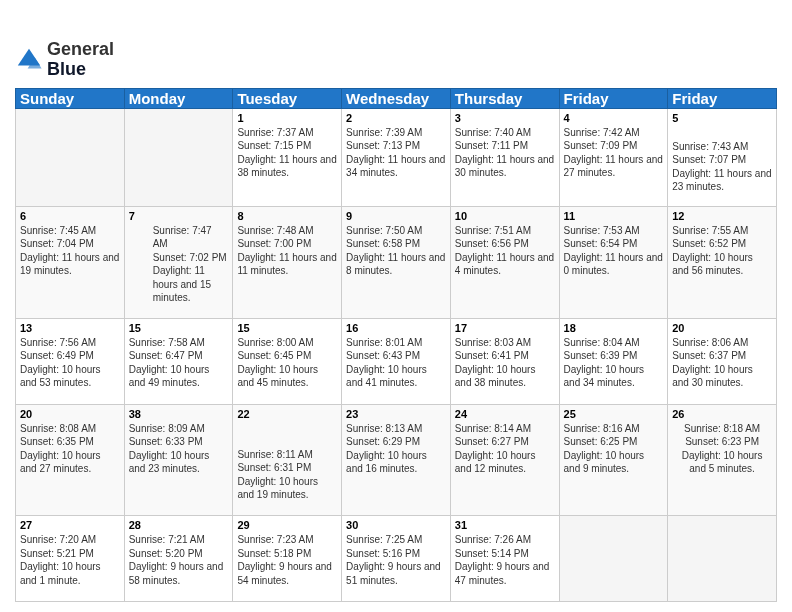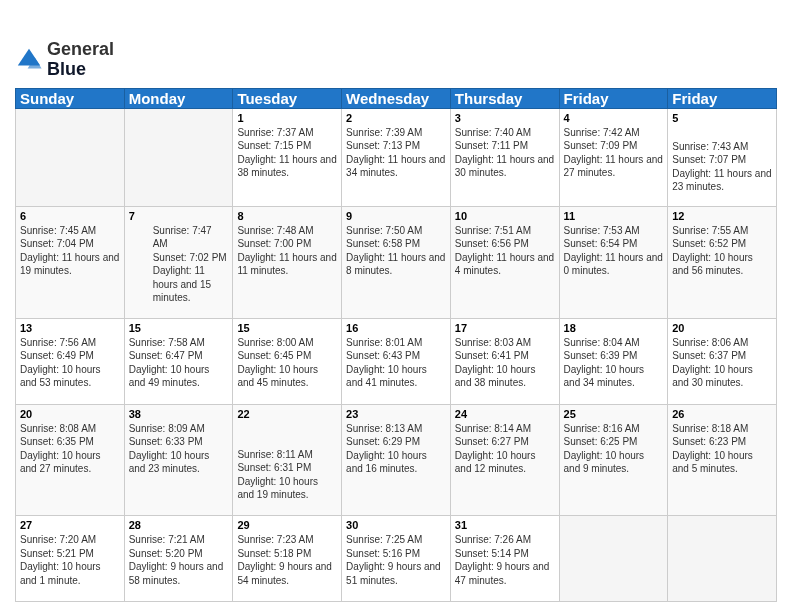--- a/index.html
+++ b/index.html
@@ -284,21 +284,21 @@
 Daylight: 10 hours and 12 minutes.</div>
           </td>
           <td>
             <span class="day-num">25</span>
             <div class="day-info" style="white-space: pre-line;">Sunrise: 8:16 AM
 Sunset: 6:25 PM
 Daylight: 10 hours and 9 minutes.</div>
           </td>
           <td>
             <span class="day-num">26</span>
-            <div class="day-info" style="white-space: pre-line;">Sunrise: 8:18 AM
+            <div class="day-info" style="white-space: pre-line; text-align: center;">Sunrise: 8:18 AM
 Sunset: 6:23 PM
 Daylight: 10 hours and 5 minutes.</div>
           </td>
         </tr>
         <tr>
           <td>
             <span class="day-num">27</span>
             <div class="day-info" style="white-space: pre-line;">Sunrise: 7:20 AM
 Sunset: 5:21 PM
 Daylight: 10 hours and 1 minute.</div>

